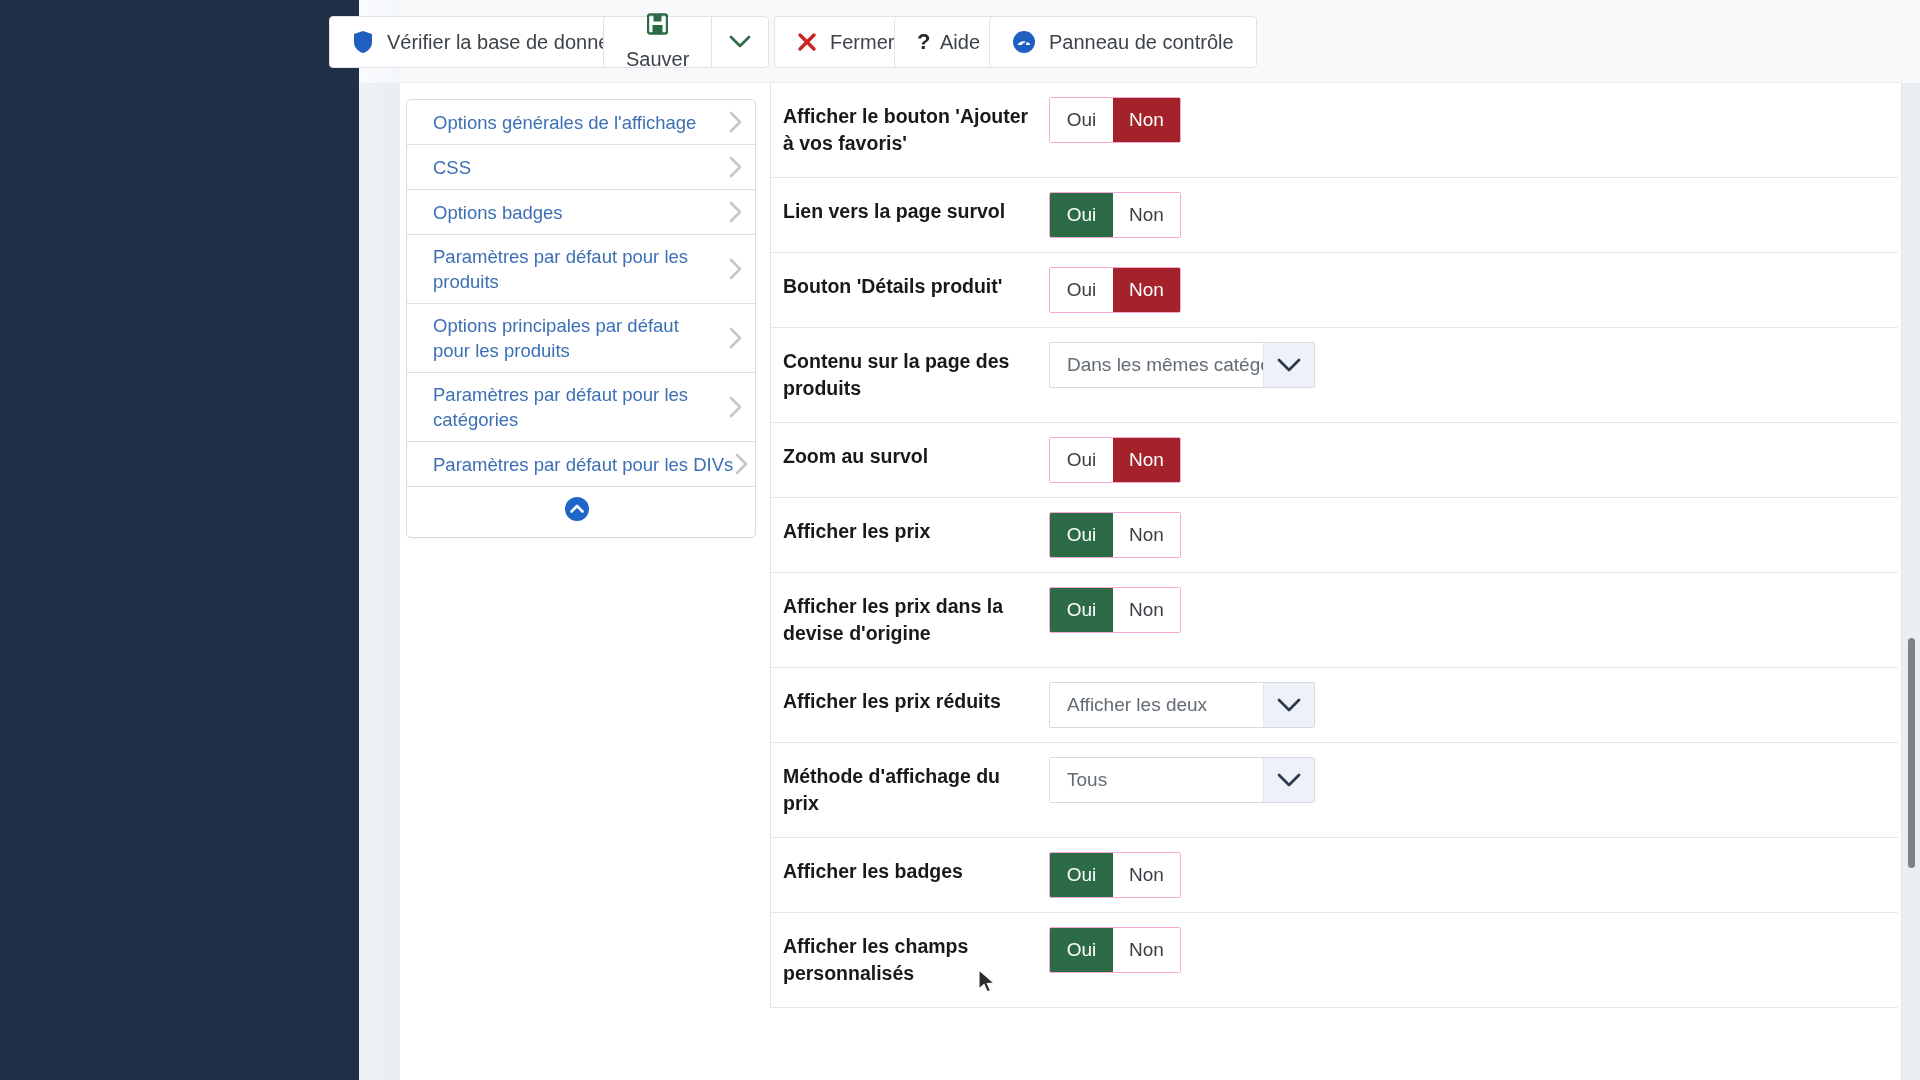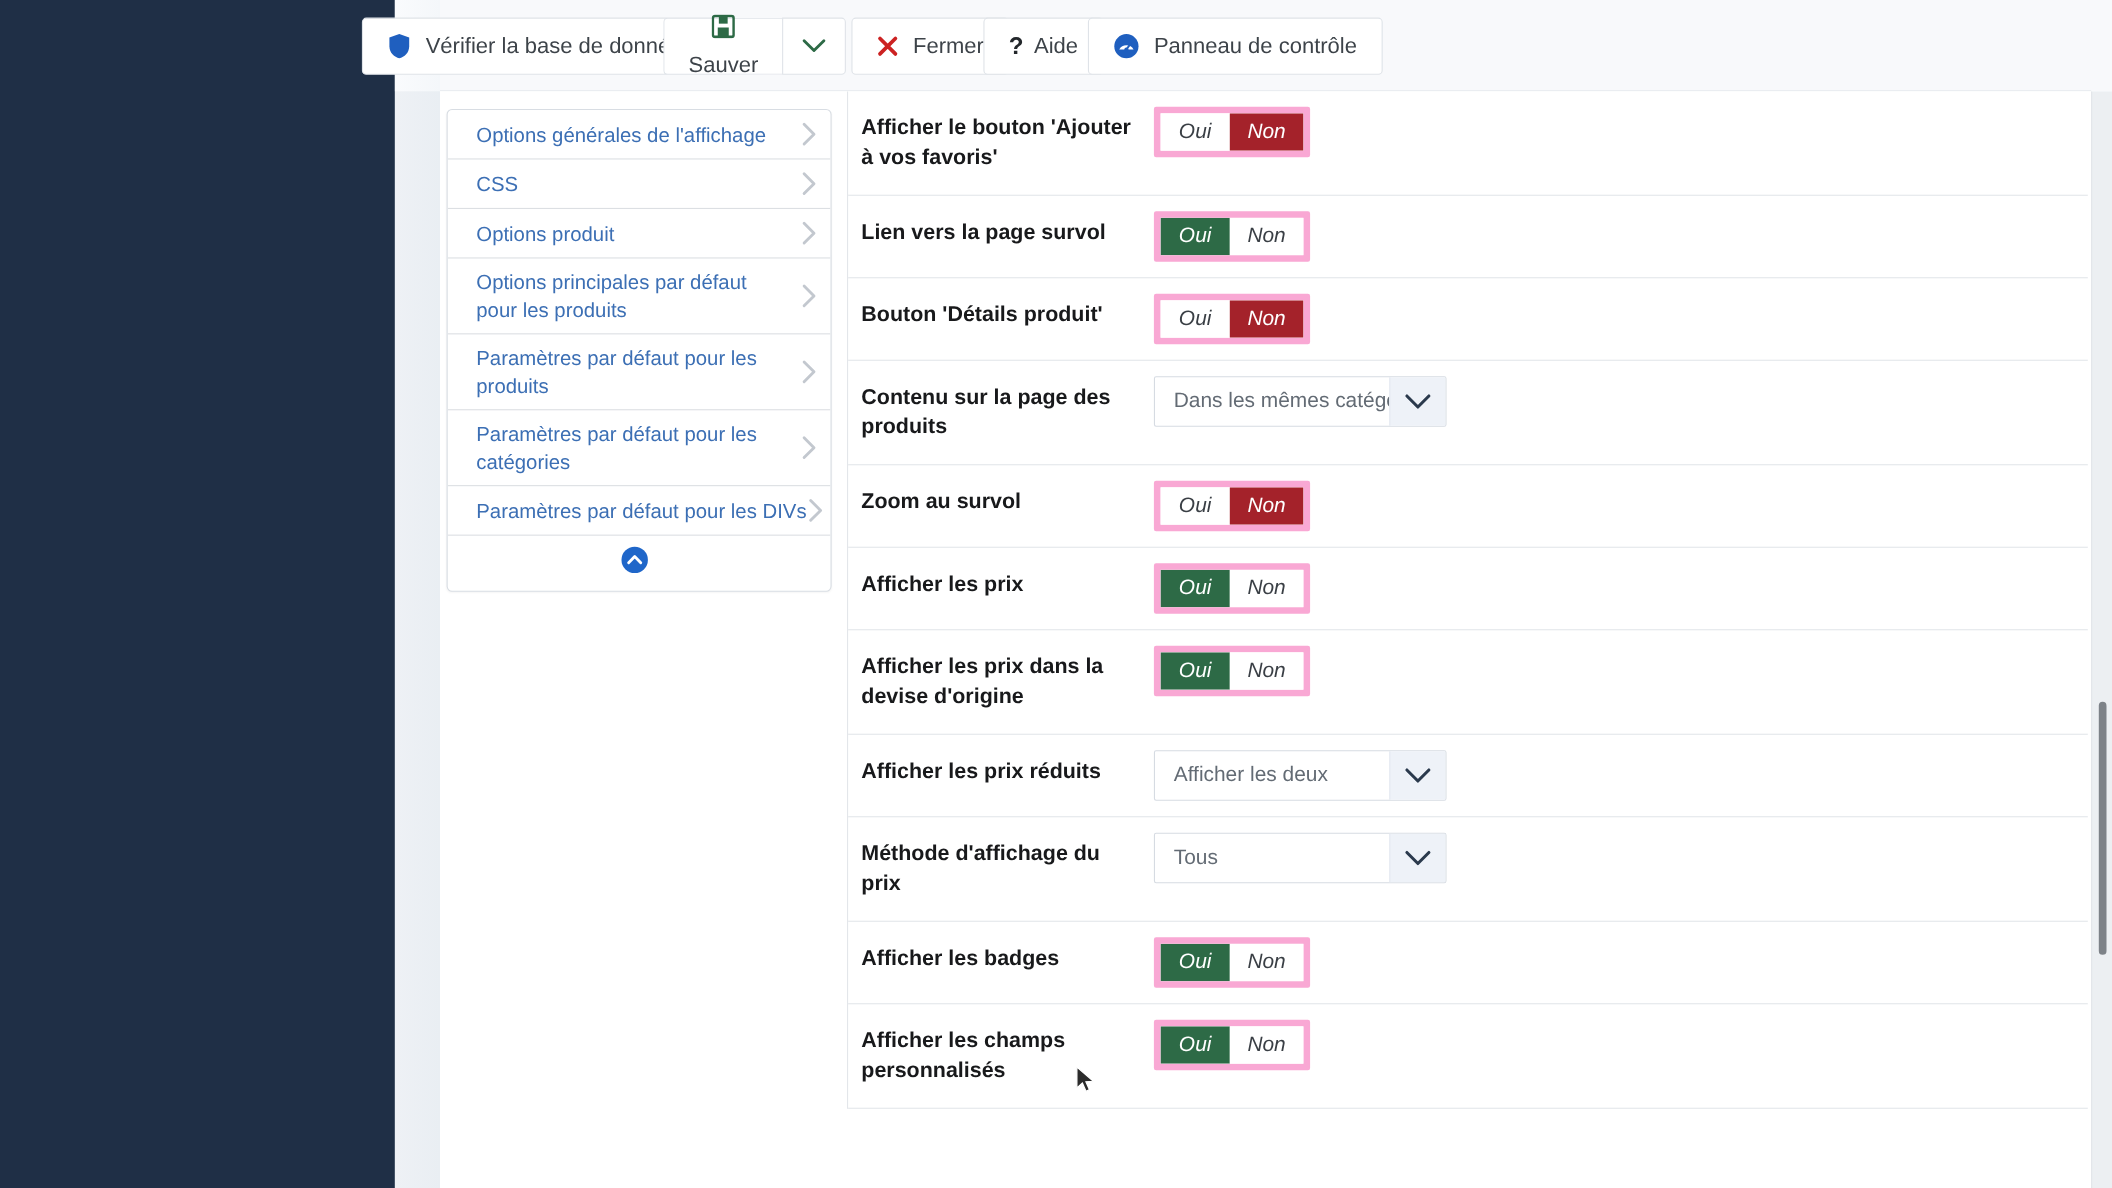--- a/index.html
+++ b/index.html
@@ -131,26 +131,25 @@
   }
   .row-control {
     flex: 1;
     padding: 14px 0 14px 0;
     display: flex; align-items: flex-start;
   }
 
   
   .toggle {
     display: inline-flex;
-    border: 6px solid #f9a8d4;
+    border: 1px solid #f9a8d4;
     border-radius: 2px;
     overflow: hidden;
     background: #fff;
     height: 46px;
-    font-style: italic;
   }
   .seg {
     display: flex; align-items: center; justify-content: center;
     min-width: 63px;
     padding: 0 16px;
     font-size: 19px;
     color: #3a3f45;
     background: #ffffff;
     cursor: pointer;
     user-select: none;
@@ -307,39 +306,39 @@
       <div class="acc-item">
         <span>CSS</span>
         <span class="acc-chevron">
           <svg width="14" height="22" viewBox="0 0 14 22">
               <path d="M2 2 L11 11 L2 20" fill="none" stroke="#c3c8cf" stroke-width="2.6" stroke-linecap="round" stroke-linejoin="round"></path>
             </svg>
         </span>
       </div>
 
       <div class="acc-item">
-        <span>Options produit</span>
+        <span>Options badges</span>
+        <span class="acc-chevron">
+          <svg width="14" height="22" viewBox="0 0 14 22">
+              <path d="M2 2 L11 11 L2 20" fill="none" stroke="#c3c8cf" stroke-width="2.6" stroke-linecap="round" stroke-linejoin="round"></path>
+            </svg>
+        </span>
+      </div>
+
+      <div class="acc-item" style="padding-right:48px;">
+        <span>Paramètres par défaut pour les produits</span>
         <span class="acc-chevron">
           <svg width="14" height="22" viewBox="0 0 14 22">
               <path d="M2 2 L11 11 L2 20" fill="none" stroke="#c3c8cf" stroke-width="2.6" stroke-linecap="round" stroke-linejoin="round"></path>
             </svg>
         </span>
       </div>
 
       <div class="acc-item" style="padding-right:48px;">
         <span>Options principales par défaut pour les produits</span>
-        <span class="acc-chevron">
-          <svg width="14" height="22" viewBox="0 0 14 22">
-              <path d="M2 2 L11 11 L2 20" fill="none" stroke="#c3c8cf" stroke-width="2.6" stroke-linecap="round" stroke-linejoin="round"></path>
-            </svg>
-        </span>
-      </div>
-
-      <div class="acc-item" style="padding-right:48px;">
-        <span>Paramètres par défaut pour les produits</span>
         <span class="acc-chevron">
           <svg width="14" height="22" viewBox="0 0 14 22">
               <path d="M2 2 L11 11 L2 20" fill="none" stroke="#c3c8cf" stroke-width="2.6" stroke-linecap="round" stroke-linejoin="round"></path>
             </svg>
         </span>
       </div>
 
       <div class="acc-item" style="padding-right:48px;">
         <span>Paramètres par défaut pour les catégories</span>
         <span class="acc-chevron">

